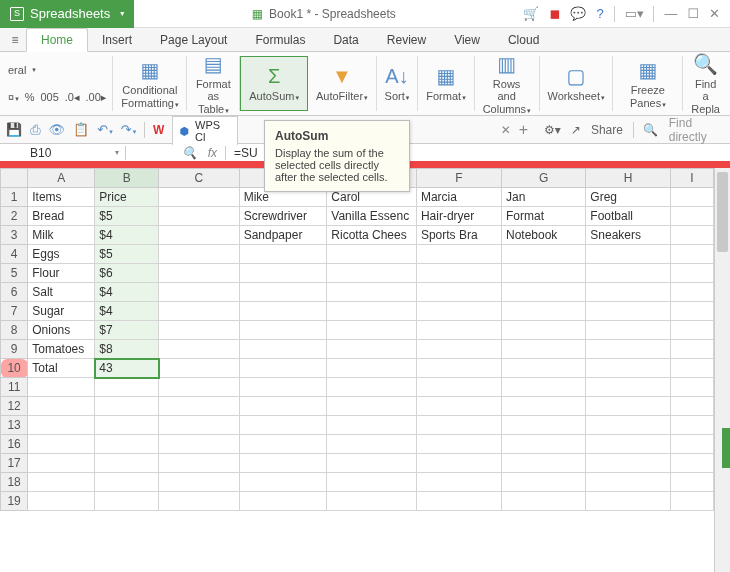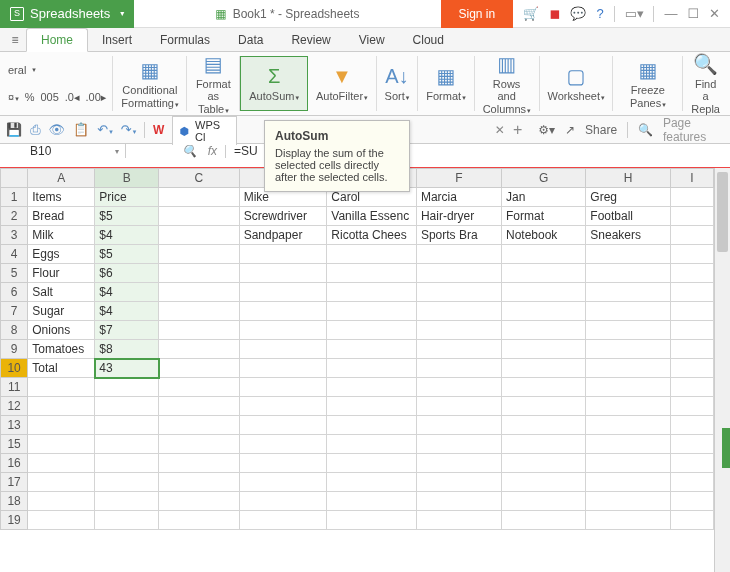--- a/index.html
+++ b/index.html
@@ -38,36 +38,36 @@
 .dd-sm { font-size: 7px; margin-left: 1px; }
 
 
 .qat-row { height: 28px; background: #f9f9f9; border-bottom: 1px solid #ccc; display: flex; align-items: center; padding: 0 6px; gap: 8px; }
 .qat-row .qbtn { color: #5a8fc7; font-size: 13px; cursor: pointer; }
 .sheet-tab { display: flex; align-items: center; border: 1px solid #ccc; border-bottom: none; background: #fff; padding: 2px 6px; gap: 6px; font-size: 11px; position: relative; top: 1px; }
 .qat-spacer { flex: 1; }
 .find-area { display: flex; align-items: center; gap: 10px; color: #666; font-size: 12px; }
 
 
-.fxrow { height: 24px; border-bottom: 1px solid #ef4444; display: flex; align-items: flex-start; }
+.fxrow { height: 24px; border-bottom: 7px solid #ef4444; display: flex; align-items: center; }
 .namebox { width: 126px; border-right: 1px solid #ccc; display: flex; align-items: center; padding: 0 6px; font-size: 12px; justify-content: space-between; }
 .namebox .dd { font-size: 8px; color: #888; }
 .fx-icons { width: 100px; border-right: 1px solid #ccc; display: flex; align-items: center; justify-content: flex-end; gap: 10px; padding: 0 8px; color: #888; font-style: italic; }
 .fx-input { flex: 1; display: flex; align-items: center; padding: 0 8px; font-size: 12px; color: #333; }
 
 
 .grid-area { position: relative; display: flex; height: calc(572px - 28px - 24px - 64px - 28px - 24px); }
 .grid { flex: 1; overflow: hidden; }
 .gtable { border-collapse: collapse; table-layout: fixed; }
 .gtable th, .gtable td { border: 1px solid #d4d4d4; font-size: 12px; font-weight: normal; padding: 0 4px; height: 19px; background: #fff; text-align: left; white-space: nowrap; overflow: hidden; }
 .gtable .rh, .gtable .ch, .gtable .corner { background: #efefef; text-align: center; color: #555; border-color: #ccc; }
 .gtable .rh { width: 28px; }
 .col-A { width: 68px; } .col-B { width: 68px; } .col-C { width: 90px; } .col-D { width: 90px; } .col-E { width: 90px; } .col-F { width: 88px; } .col-G { width: 88px; } .col-H { width: 88px; } .col-I { width: 48px; }
 .gtable .ch.sel { background: #d8e8d8; }
-.gtable .rh.sel { background: #eab308; }
+.gtable .rh.sel { background: #fca5a5; border-radius: 6px; }
 .price-cell { text-align: right; background: #eaf5ea !important; }
 .active-outline { outline: 2px solid #4a9e4a; outline-offset: -1px; }
 .vscroll { width: 16px; background: #f0f0f0; border-left: 1px solid #ccc; position: relative; }
 .vscroll .thumb { position: absolute; top: 4px; left: 2px; right: 2px; height: 80px; background: #c8c8c8; border-radius: 2px; }
 .green-handle { position:absolute; right:0; top:260px; width:8px; height:40px; background:#4a9e4a; }
 
 
 .tooltip { position: absolute; left: 264px; top: 120px; width: 146px; background: #fdfdf2; border: 1px solid #bbb; padding: 8px 10px; font-size: 11px; color: #444; box-shadow: 1px 1px 3px rgba(0,0,0,0.15); z-index: 50; }
 .tooltip .tt-title { font-weight: bold; margin-bottom: 4px; font-size: 12px; }
 </style>
@@ -77,39 +77,39 @@
 <div class="titlebar">
   <div class="app-badge">
     <span class="s-icon">S</span>
     <span>Spreadsheets</span>
     <span class="dd">▾</span>
   </div>
   <div class="title-center">
     <span class="title-icons">▦</span>
     <span>Book1 * - Spreadsheets</span>
   </div>
-  <div class="signin">Sign in</div>
   <div class="title-right">
     <span>🛒</span>
     <span style="color:#d33">◼</span>
     <span style="color:#3a78c9">💬</span>
     <span style="color:#3a78c9">?</span>
     <span class="sep"></span>
     <span>▭▾</span>
     <span class="sep"></span>
     <span>—</span>
     <span>☐</span>
     <span>✕</span>
   </div>
 </div>
 
 <div class="ribbon-tabs">
   <div class="menu-btn">≡</div>
   <div class="tab active">Home</div>
   <div class="tab">Insert</div>
+  <div class="tab">Page Layout</div>
   <div class="tab">Formulas</div>
   <div class="tab">Data</div>
   <div class="tab">Review</div>
   <div class="tab">View</div>
   <div class="tab">Cloud</div>
 </div>
 
 <div class="ribbon">
   <div class="small-group">
     <div class="small-row">
@@ -182,21 +182,21 @@
   <div style="width:260px"></div>
   <span class="x" style="color:#888">✕</span>
   <span style="color:#888;font-size:16px">+</span>
   <div class="qat-spacer"></div>
   <div class="find-area">
     <span>⚙▾</span>
     <span>↗</span>
     <span>Share</span>
     <span class="sep"></span>
     <span>🔍</span>
-    <span style="color:#999">Page features</span>
+    <span style="color:#999">Find directly</span>
   </div>
 </div>
 
 <div class="fxrow">
   <div class="namebox">
     <span style="padding-left:24px">B10</span>
     <span class="dd">▾</span>
   </div>
   <div class="fx-icons">
     <span>🔍</span>
@@ -373,32 +373,20 @@
             <td class="col-B" style=""></td>
             <td class="col-C" style=""></td>
             <td class="col-D" style=""></td>
             <td class="col-E" style=""></td>
             <td class="col-F" style=""></td>
             <td class="col-G" style=""></td>
             <td class="col-H" style=""></td>
             <td class="col-I" style=""></td>
           </tr>
           <tr>
-            <th class="rh">15</th>
-            <td class="col-A" style=""></td>
-            <td class="col-B" style=""></td>
-            <td class="col-C" style=""></td>
-            <td class="col-D" style=""></td>
-            <td class="col-E" style=""></td>
-            <td class="col-F" style=""></td>
-            <td class="col-G" style=""></td>
-            <td class="col-H" style=""></td>
-            <td class="col-I" style=""></td>
-          </tr>
-          <tr>
             <th class="rh">16</th>
             <td class="col-A" style=""></td>
             <td class="col-B" style=""></td>
             <td class="col-C" style=""></td>
             <td class="col-D" style=""></td>
             <td class="col-E" style=""></td>
             <td class="col-F" style=""></td>
             <td class="col-G" style=""></td>
             <td class="col-H" style=""></td>
             <td class="col-I" style=""></td>

